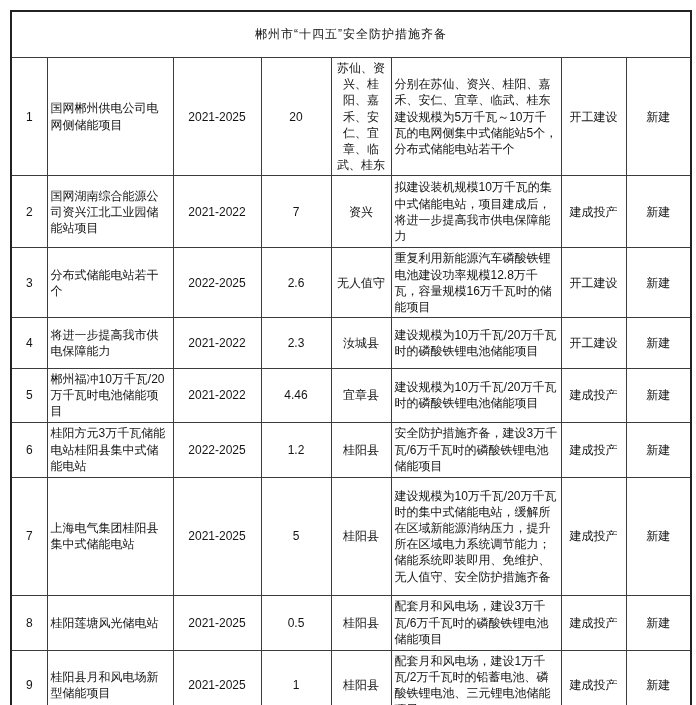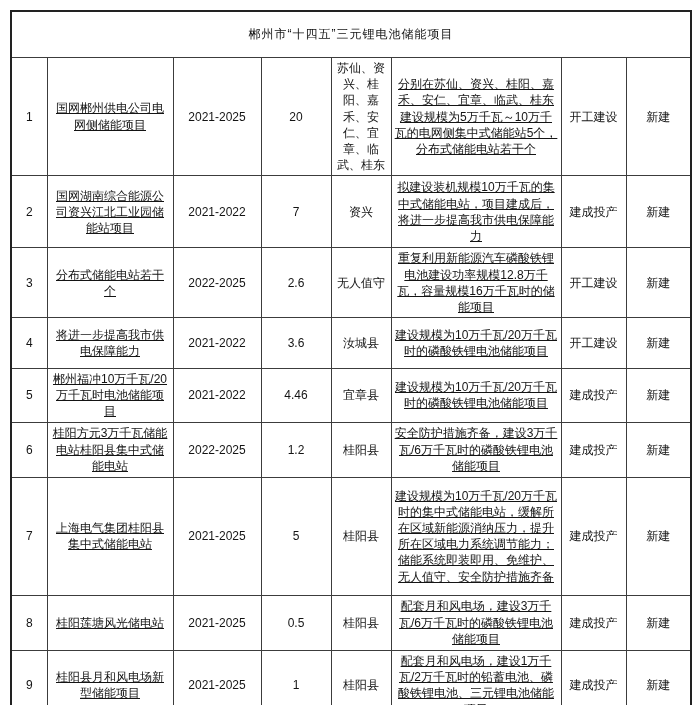--- a/index.html
+++ b/index.html
@@ -23,21 +23,21 @@
     padding:2px 3px;
     word-break:break-all;
     overflow:hidden;
   }
   .title-cell {
     font-size:18px; font-weight:bold; color:#000000;
     text-align:center; height:41px; letter-spacing:1px;
   }
   .header-row th { text-align:center; height:24px; }
   td.c { text-align:center; }
-  td.l { text-align:center; padding:2px 5px;text-decoration:underline; }
+  td.l { text-align:left; padding:2px 5px; }
   tbody tr:nth-child(1) { height:97px; }
   tbody tr:nth-child(2) { height:72px; }
   tbody tr:nth-child(3) { height:60px; }
   tbody tr:nth-child(4) { height:51px; }
   tbody tr:nth-child(5) { height:49px; }
   tbody tr:nth-child(6) { height:55px; }
   tbody tr:nth-child(7) { height:118px; }
   tbody tr:nth-child(8) { height:55px; }
   tbody tr:nth-child(9) { height:55px; }
 </style>
@@ -51,21 +51,21 @@
         <col style="width:126px">
         <col style="width:88px">
         <col style="width:70px">
       <col style="width:60px">
         <col style="width:170px">
         <col style="width:65px">
         <col style="width:65px">
     </colgroup>
     <thead>
       <tr>
-        <th class="title-cell" colspan="8">郴州市“十四五”三元锂电池储能项目</th>
+        <th class="title-cell" colspan="8">郴州市“十四五”安全防护措施齐备</th>
       </tr>
     </thead>
     <tbody>
       <tr>
         <td class="c">1</td>
         <td class="l">国网郴州供电公司电网侧储能项目</td>
         <td class="c">2021-2025</td>
         <td class="c">20</td>
         <td class="c">苏仙、资兴、桂阳、嘉禾、安仁、宜章、临武、桂东</td>
         <td class="l">分别在苏仙、资兴、桂阳、嘉禾、安仁、宜章、临武、桂东建设规模为5万千瓦～10万千瓦的电网侧集中式储能站5个，分布式储能电站若干个</td>
@@ -89,21 +89,21 @@
         <td class="c">2.6</td>
         <td class="c">无人值守</td>
         <td class="l">重复利用新能源汽车磷酸铁锂电池建设功率规模12.8万千瓦，容量规模16万千瓦时的储能项目</td>
         <td class="c">开工建设</td>
         <td class="c">新建</td>
       </tr>
       <tr>
         <td class="c">4</td>
         <td class="l">将进一步提高我市供电保障能力</td>
         <td class="c">2021-2022</td>
-        <td class="c">3.6</td>
+        <td class="c">2.3</td>
         <td class="c">汝城县</td>
         <td class="l">建设规模为10万千瓦/20万千瓦时的磷酸铁锂电池储能项目</td>
         <td class="c">开工建设</td>
         <td class="c">新建</td>
       </tr>
       <tr>
         <td class="c">5</td>
         <td class="l">郴州福冲10万千瓦/20万千瓦时电池储能项目</td>
         <td class="c">2021-2022</td>
         <td class="c">4.46</td>

